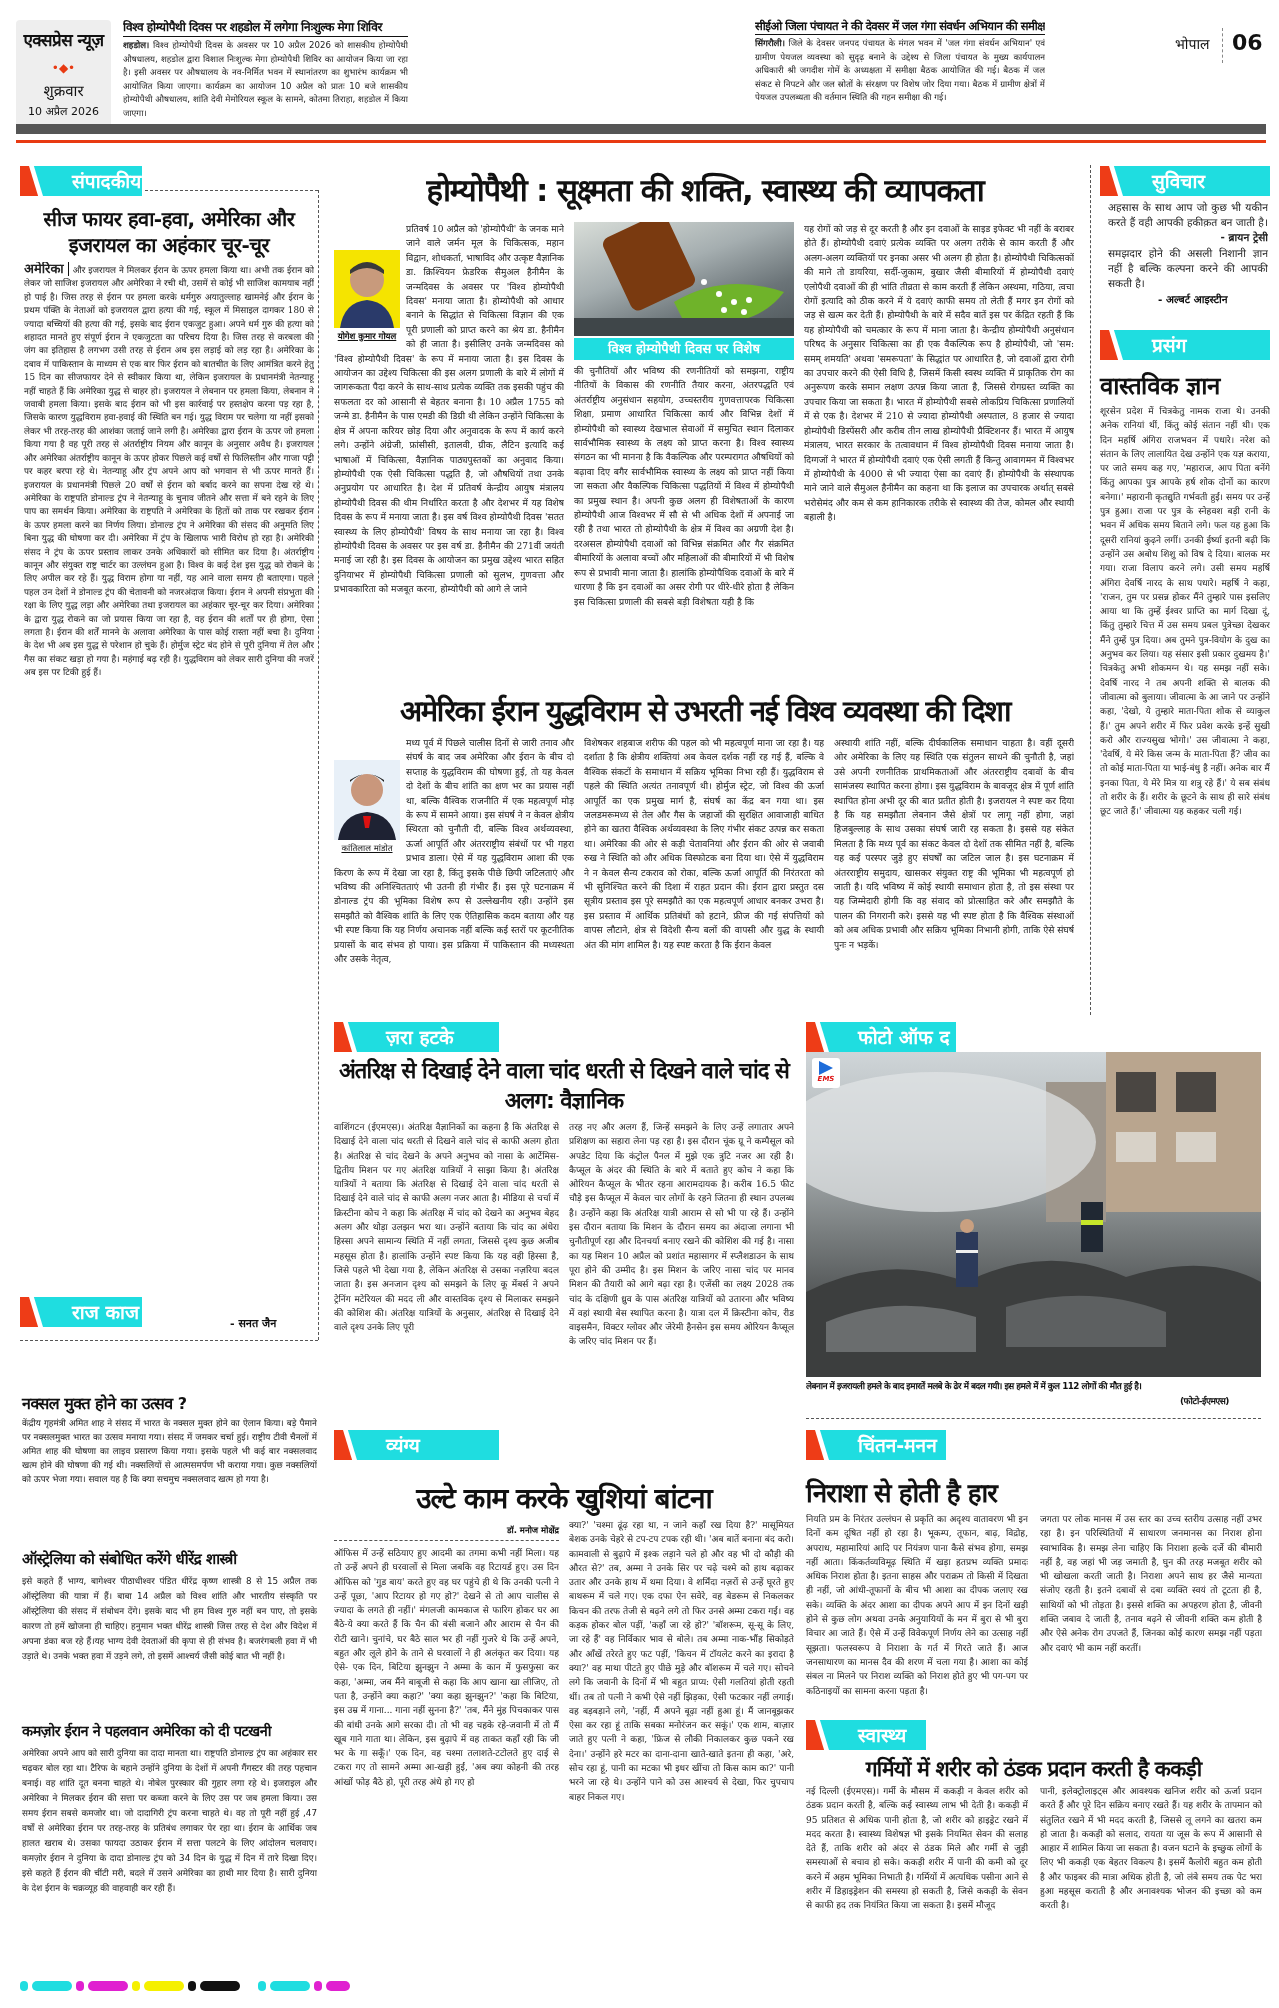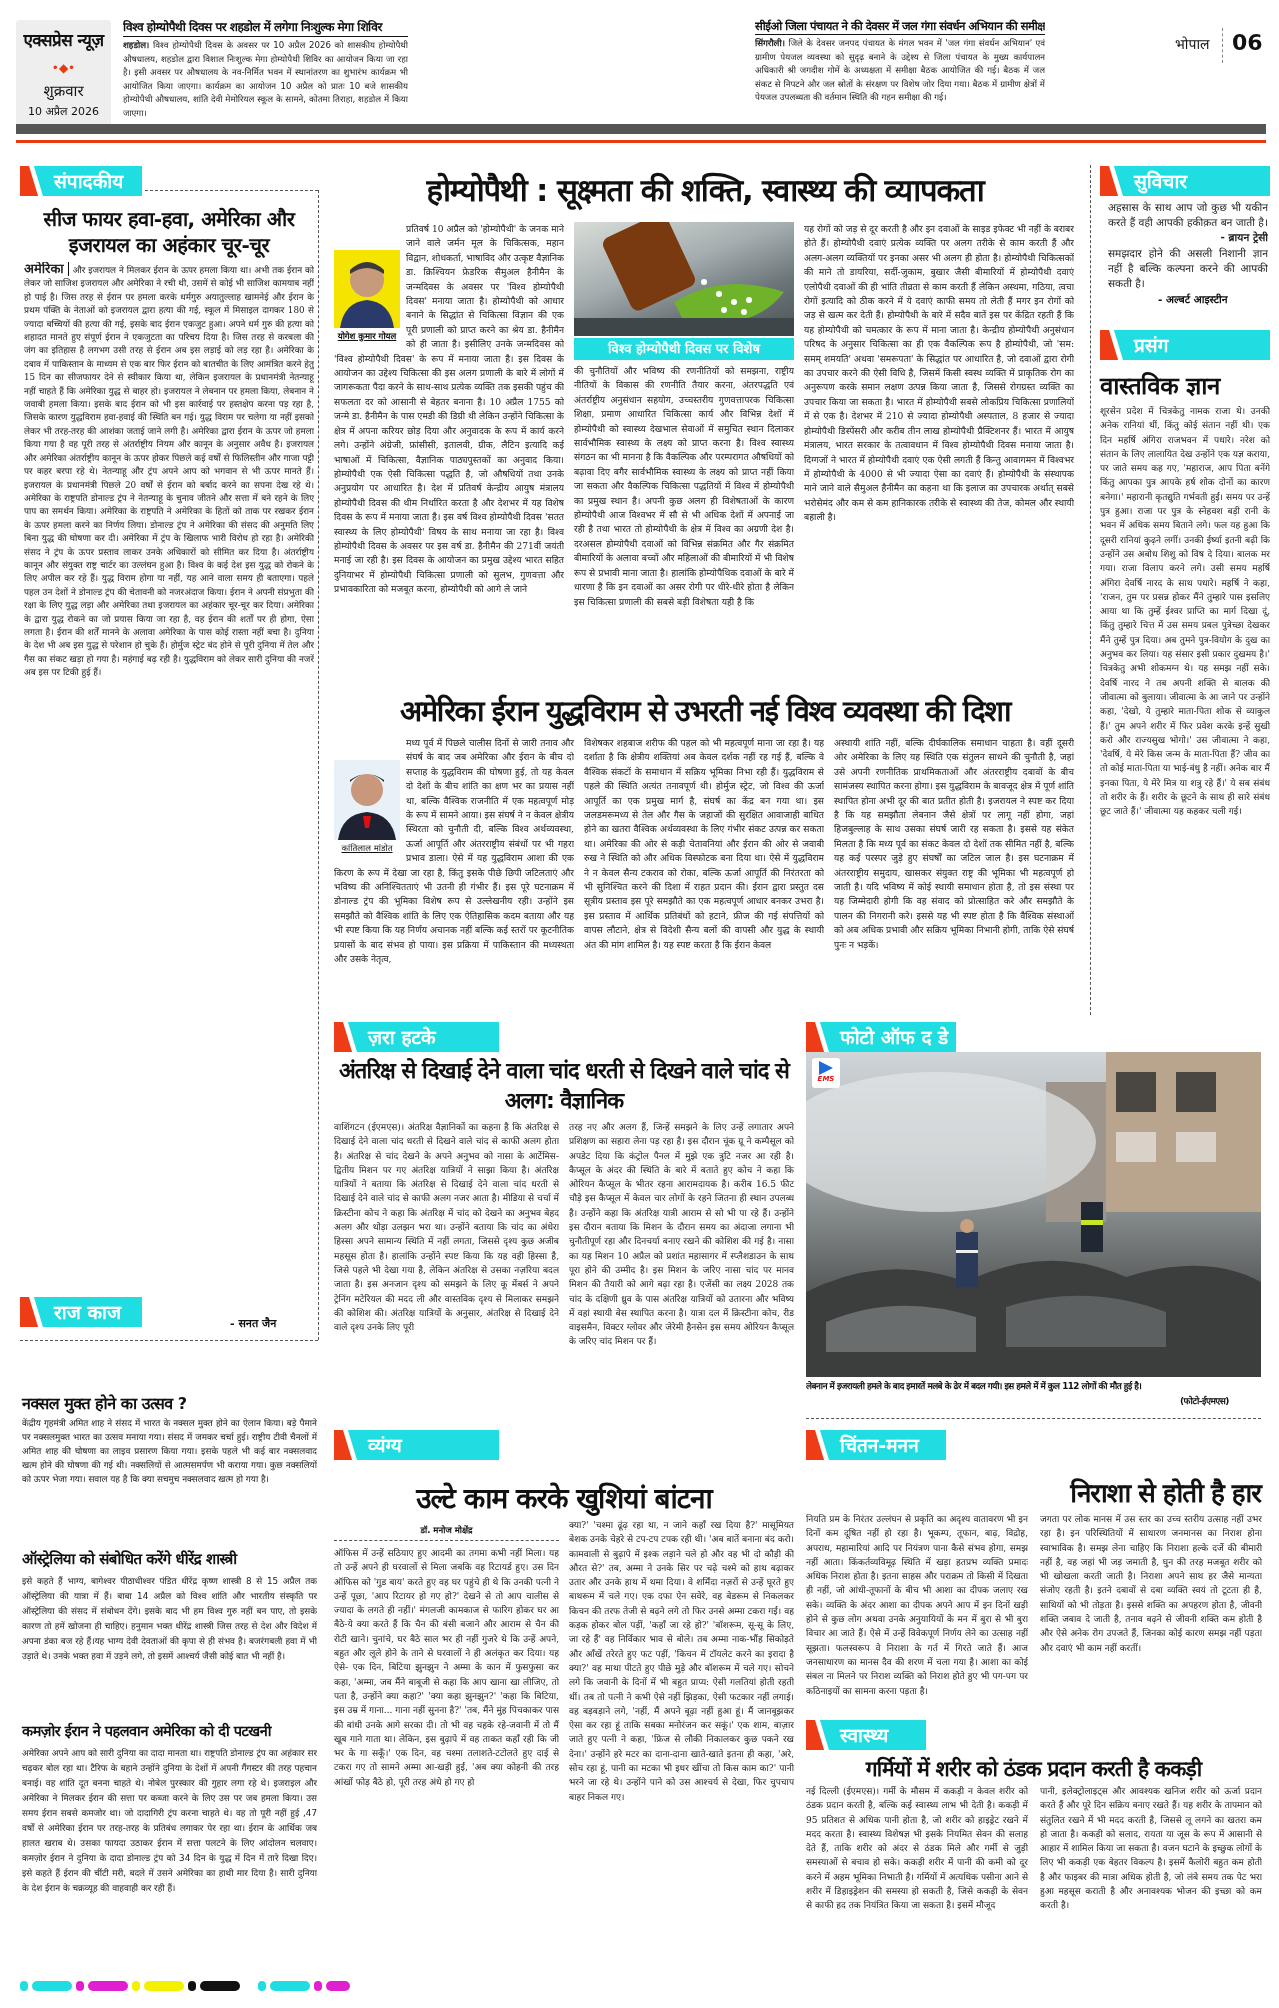--- a/index.html
+++ b/index.html
@@ -1,21 +1,21 @@
 <!DOCTYPE html>
 <html><head>
 <meta charset="utf-8">
 <style>
 *{box-sizing:border-box;margin:0;padding:0}
 body{width:1279px;height:2008px;background:#fff;font-family:"DejaVu Sans","Liberation Sans",sans-serif;color:#111;position:relative;overflow:hidden}
 .abs{position:absolute}
 .txt{font-family:"DejaVu Serif","Liberation Serif",serif;font-size:10.5px;line-height:15px;text-align:justify;color:#222;overflow:hidden}
 .sans{font-family:"DejaVu Sans","Liberation Sans",sans-serif}
 .hl{font-weight:bold;color:#111;font-family:"DejaVu Sans","Liberation Sans",sans-serif;letter-spacing:-0.5px}
-.tag{position:absolute;height:30px;background:#1fdde0;color:#fff;font-weight:bold;font-size:19px;padding-left:34px;line-height:30px;font-family:"DejaVu Sans",sans-serif}
+.tag{position:absolute;height:30px;background:#1fdde0;color:#fff;font-weight:bold;font-size:19px;padding-left:52px;line-height:30px;font-family:"DejaVu Sans",sans-serif}
 .tag:before{content:"";position:absolute;left:0;top:0;width:22px;height:30px;background:#ee3c17;clip-path:polygon(0 0,45% 0,100% 100%,0 100%)}
 .tag:after{content:"";position:absolute;left:9px;top:0;width:14px;height:30px;background:#fff;clip-path:polygon(0 0,35% 0,100% 100%,65% 100%)}
 .dotv{position:absolute;border-left:1px dashed #555}
 .doth{position:absolute;border-top:1px dashed #555}
 .photo{position:absolute;overflow:hidden}
 .colbar span{display:inline-block;height:10px;border-radius:5px;margin-right:4px}
 </style>
 </head>
 <body>
 
@@ -149,27 +149,27 @@
     <div style="width:0;height:0;border-left:14px solid #1e6cd9;border-top:7px solid transparent;border-bottom:7px solid transparent;margin:3px auto 0"></div>
     <div style="font-size:7px;font-weight:bold;color:#d11;font-style:italic">EMS</div>
   </div>
 </div>
 <div class="abs hl" style="left:806px;top:1380px;width:455px;font-size:8.8px;white-space:nowrap;overflow:hidden">लेबनान में इजरायली हमले के बाद इमारतें मलबे के ढेर में बदल गयी। इस हमले में में कुल 112 लोगों की मौत हुई है।</div>
 <div class="abs hl" style="left:1180px;top:1394px;font-size:9px">(फोटो-ईएमएस)</div>
 <div class="doth" style="left:806px;top:1418px;width:455px"></div>
 
 <div class="tag" style="left:334px;top:1430px;width:165px">व्यंग्य</div>
 <div class="abs hl" style="left:334px;top:1478px;width:460px;font-size:28px;text-align:center;letter-spacing:-1px">उल्टे काम करके खुशियां बांटना</div>
-<div class="abs" style="left:334px;top:1524px;width:225px;font-size:8.5px;font-weight:bold;text-align:center">डॉ. मनोज मोक्षेंद्र</div>
+<div class="abs" style="left:334px;top:1524px;width:225px;font-size:8.5px;font-weight:bold;text-align:right">डॉ. मनोज मोक्षेंद्र</div>
 <div class="doth" style="left:334px;top:1540px;width:225px"></div>
 <div class="abs txt" style="left:334px;top:1546px;width:225px;height:450px;font-size:9px;line-height:14.3px">ऑफिस में उन्हें सठियाए हुए आदमी का तगमा कभी नहीं मिला। यह तो उन्हें अपने ही घरवालों से मिला जबकि वह रिटायर्ड हुए। उस दिन ऑफिस को 'गुड बाय' करते हुए वह घर पहुंचे ही थे कि उनकी पत्नी ने उन्हें पूछा, 'आप रिटायर हो गए हो?' देखने से तो आप चालीस से ज्यादा के लगते ही नहीं।' मंगलजी कामकाज से फारिग होकर घर आ बैठे-ये क्या करते हैं कि चैन की बंसी बजाने और आराम से चैन की रोटी खाने। चुनांचे, घर बैठे साल भर ही नहीं गुजरे थे कि उन्हें अपने, बहुत और लूले होने के ताने से घरवालों ने ही अलंकृत कर दिया। यह ऐसे- एक दिन, बिटिया झुनझुन ने अम्मा के कान में फुसफुसा कर कहा, 'अम्मा, जब मैंने बाबूजी से कहा कि आप खाना खा लीजिए, तो पता है, उन्होंने क्या कहा?' 'क्या कहा झुनझुन?' 'कहा कि बिटिया, इस उम्र में गाना... गाना नहीं सुनना है?' 'तब, मैंने मुंह पिचकाकर पास की बांधी उनके आगे सरका दी। तो भी वह चहके रहे-जवानी में तो मैं खूब गाने गाता था। लेकिन, इस बुढ़ापे में वह ताकत कहाँ रही कि जी भर के गा सकूँ।' एक दिन, वह चश्मा तलाशते-टटोलते हुए दाई से टकरा गए तो सामने अम्मा आ-खड़ी हुईं, 'अब क्या कोहनी की तरह आंखों फोड़ बैठे हो, पूरी तरह अंधे हो गए हो</div>
 <div class="abs txt" style="left:569px;top:1518px;width:225px;height:478px;font-size:9px;line-height:14.3px">क्या?' 'चश्मा ढूंढ़ रहा था, न जाने कहाँ रख दिया है?' मासूमियत बेशक उनके चेहरे से टप-टप टपक रही थी। 'अब बातें बनाना बंद करो। कामवाली से बुढ़ापे में इश्क लड़ाने चले हो और वह भी दो कौड़ी की औरत से?' तब, अम्मा ने उनके सिर पर चढ़े चश्मे को हाथ बढ़ाकर उतार और उनके हाथ में थमा दिया। वे शर्मिंदा नज़रों से उन्हें घूरते हुए बाथरूम में चले गए। एक दफा ऐन सवेरे, वह बेडरूम से निकलकर किचन की तरफ तेजी से बढ़ने लगे तो फिर उनसे अम्मा टकरा गईं। वह कड़क होकर बोल पड़ीं, 'कहाँ जा रहे हो?' 'बॉशरूम, सू-सू के लिए, जा रहे हैं' वह निर्विकार भाव से बोले। तब अम्मा नाक-भौंह सिकोड़ते और आँखें तरेरते हुए फट पड़ीं, 'किचन में टॉयलेट करने का इरादा है क्या?' वह माथा पीटते हुए पीछे मुड़े और बॉशरूम में चले गए। सोचने लगे कि जवानी के दिनों में भी बहुत प्राप्य: ऐसी गलतियां होती रहती थीं। तब तो पत्नी ने कभी ऐसे नहीं झिड़का, ऐसी फटकार नहीं लगाई। वह बड़बड़ाने लगे, 'नहीं, मैं अपने बूढ़ा नहीं हुआ हूं। मैं जानबूझकर ऐसा कर रहा हूं ताकि सबका मनोरंजन कर सकूं।' एक शाम, बाज़ार जाते हुए पत्नी ने कहा, 'फ्रिज से लौकी निकालकर कुछ पकने रख देना।' उन्होंने हरे मटर का दाना-दाना खाते-खाते इतना ही कहा, 'अरे, सोच रहा हूं, पानी का मटका भी इधर खींचा तो किस काम का?' पानी भरने जा रहे थे। उन्होंने पाने को उस आश्चर्य से देखा, फिर चुपचाप बाहर निकल गए।</div>
 
 <div class="tag" style="left:806px;top:1430px;width:140px">चिंतन-मनन</div>
-<div class="abs hl" style="left:806px;top:1474px;width:455px;font-size:26px;text-align:right;letter-spacing:-1px">निराशा से होती है हार</div>
+<div class="abs hl" style="left:806px;top:1474px;width:455px;font-size:26px;text-align:left;letter-spacing:-1px">निराशा से होती है हार</div>
 <div class="abs txt" style="left:806px;top:1512px;width:222px;height:196px;font-size:9px;line-height:14.3px">नियति प्रम के निरंतर उल्लंघन से प्रकृति का अदृश्य वातावरण भी इन दिनों कम दूषित नहीं हो रहा है। भूकम्प, तूफान, बाढ़, विद्रोह, अपराध, महामारियां आदि पर नियंत्रण पाना कैसे संभव होगा, समझ नहीं आता। किंकर्तव्यविमूढ़ स्थिति में खड़ा हतप्रभ व्यक्ति प्रमादः अधिक निराश होता है। इतना साहस और पराक्रम तो किसी में दिखता ही नहीं, जो आंधी-तूफानों के बीच भी आशा का दीपक जलाए रख सके। व्यक्ति के अंदर आशा का दीपक अपने आप में इन दिनों खड़ी होने से कुछ लोग अथवा उनके अनुयायियों के मन में बुरा से भी बुरा विचार आ जाते हैं। ऐसे में उन्हें विवेकपूर्ण निर्णय लेने का उत्साह नहीं सूझता। फलस्वरूप वे निराशा के गर्त में गिरते जाते हैं। आज जनसाधारण का मानस दैव की शरण में चला गया है। आशा का कोई संबल ना मिलने पर निराश व्यक्ति को निराश होते हुए भी पग-पग पर कठिनाइयों का सामना करना पड़ता है।</div>
 <div class="abs txt" style="left:1040px;top:1512px;width:222px;height:196px;font-size:9px;line-height:14.3px">जगता पर लोक मानस में उस स्तर का उच्च स्तरीय उत्साह नहीं उभर रहा है। इन परिस्थितियों में साधारण जनमानस का निराश होना स्वाभाविक है। समझ लेना चाहिए कि निराशा हल्के दर्जे की बीमारी नहीं है, वह जहां भी जड़ जमाती है, घुन की तरह मजबूत शरीर को भी खोखला करती जाती है। निराशा अपने साथ हर जैसे मान्यता संजोए रहती है। इतने दबावों से दबा व्यक्ति स्वयं तो टूटता ही है, साथियों को भी तोड़ता है। इससे शक्ति का अपहरण होता है, जीवनी शक्ति जबाव दे जाती है, तनाव बढ़ने से जीवनी शक्ति कम होती है और ऐसे अनेक रोग उपजते हैं, जिनका कोई कारण समझ नहीं पड़ता और दवाएं भी काम नहीं करतीं।</div>
 
 <div class="tag" style="left:806px;top:1720px;width:120px">स्वास्थ्य</div>
 <div class="abs hl" style="left:806px;top:1754px;width:455px;font-size:21px;text-align:center;letter-spacing:-0.8px">गर्मियों में शरीर को ठंडक प्रदान करती है ककड़ी</div>
 <div class="abs txt" style="left:806px;top:1784px;width:222px;height:212px;font-size:9px;line-height:14.3px">नई दिल्ली (ईएमएस)। गर्मी के मौसम में ककड़ी न केवल शरीर को ठंडक प्रदान करती है, बल्कि कई स्वास्थ्य लाभ भी देती है। ककड़ी में 95 प्रतिशत से अधिक पानी होता है, जो शरीर को हाइड्रेट रखने में मदद करता है। स्वास्थ्य विशेषज्ञ भी इसके नियमित सेवन की सलाह देते हैं, ताकि शरीर को अंदर से ठंडक मिले और गर्मी से जुड़ी समस्याओं से बचाव हो सके। ककड़ी शरीर में पानी की कमी को दूर करने में अहम भूमिका निभाती है। गर्मियों में अत्यधिक पसीना आने से शरीर में डिहाइड्रेशन की समस्या हो सकती है, जिसे ककड़ी के सेवन से काफी हद तक नियंत्रित किया जा सकता है। इसमें मौजूद</div>
 <div class="abs txt" style="left:1040px;top:1784px;width:222px;height:212px;font-size:9px;line-height:14.3px">पानी, इलेक्ट्रोलाइट्स और आवश्यक खनिज शरीर को ऊर्जा प्रदान करते हैं और पूरे दिन सक्रिय बनाए रखते हैं। यह शरीर के तापमान को संतुलित रखने में भी मदद करती है, जिससे लू लगने का खतरा कम हो जाता है। ककड़ी को सलाद, रायता या जूस के रूप में आसानी से आहार में शामिल किया जा सकता है। वजन घटाने के इच्छुक लोगों के लिए भी ककड़ी एक बेहतर विकल्प है। इसमें कैलोरी बहुत कम होती है और फाइबर की मात्रा अधिक होती है, जो लंबे समय तक पेट भरा हुआ महसूस कराती है और अनावश्यक भोजन की इच्छा को कम करती है।</div>
 
 <div class="abs colbar" style="left:20px;top:1976px;width:310px;height:12px;white-space:nowrap">
   <span style="width:8px;background:#1fdde0"></span><span style="width:40px;background:#1fdde0"></span><span style="width:8px;background:#e020d0"></span><span style="width:40px;background:#e020d0"></span><span style="width:8px;background:#f5f000"></span><span style="width:40px;background:#f5f000"></span><span style="width:8px;background:#111"></span><span style="width:40px;background:#111"></span><span style="width:8px;background:#1fdde0;margin-left:14px"></span><span style="width:40px;background:#1fdde0"></span><span style="width:8px;background:#e020d0"></span><span style="width:24px;background:#e020d0"></span>

